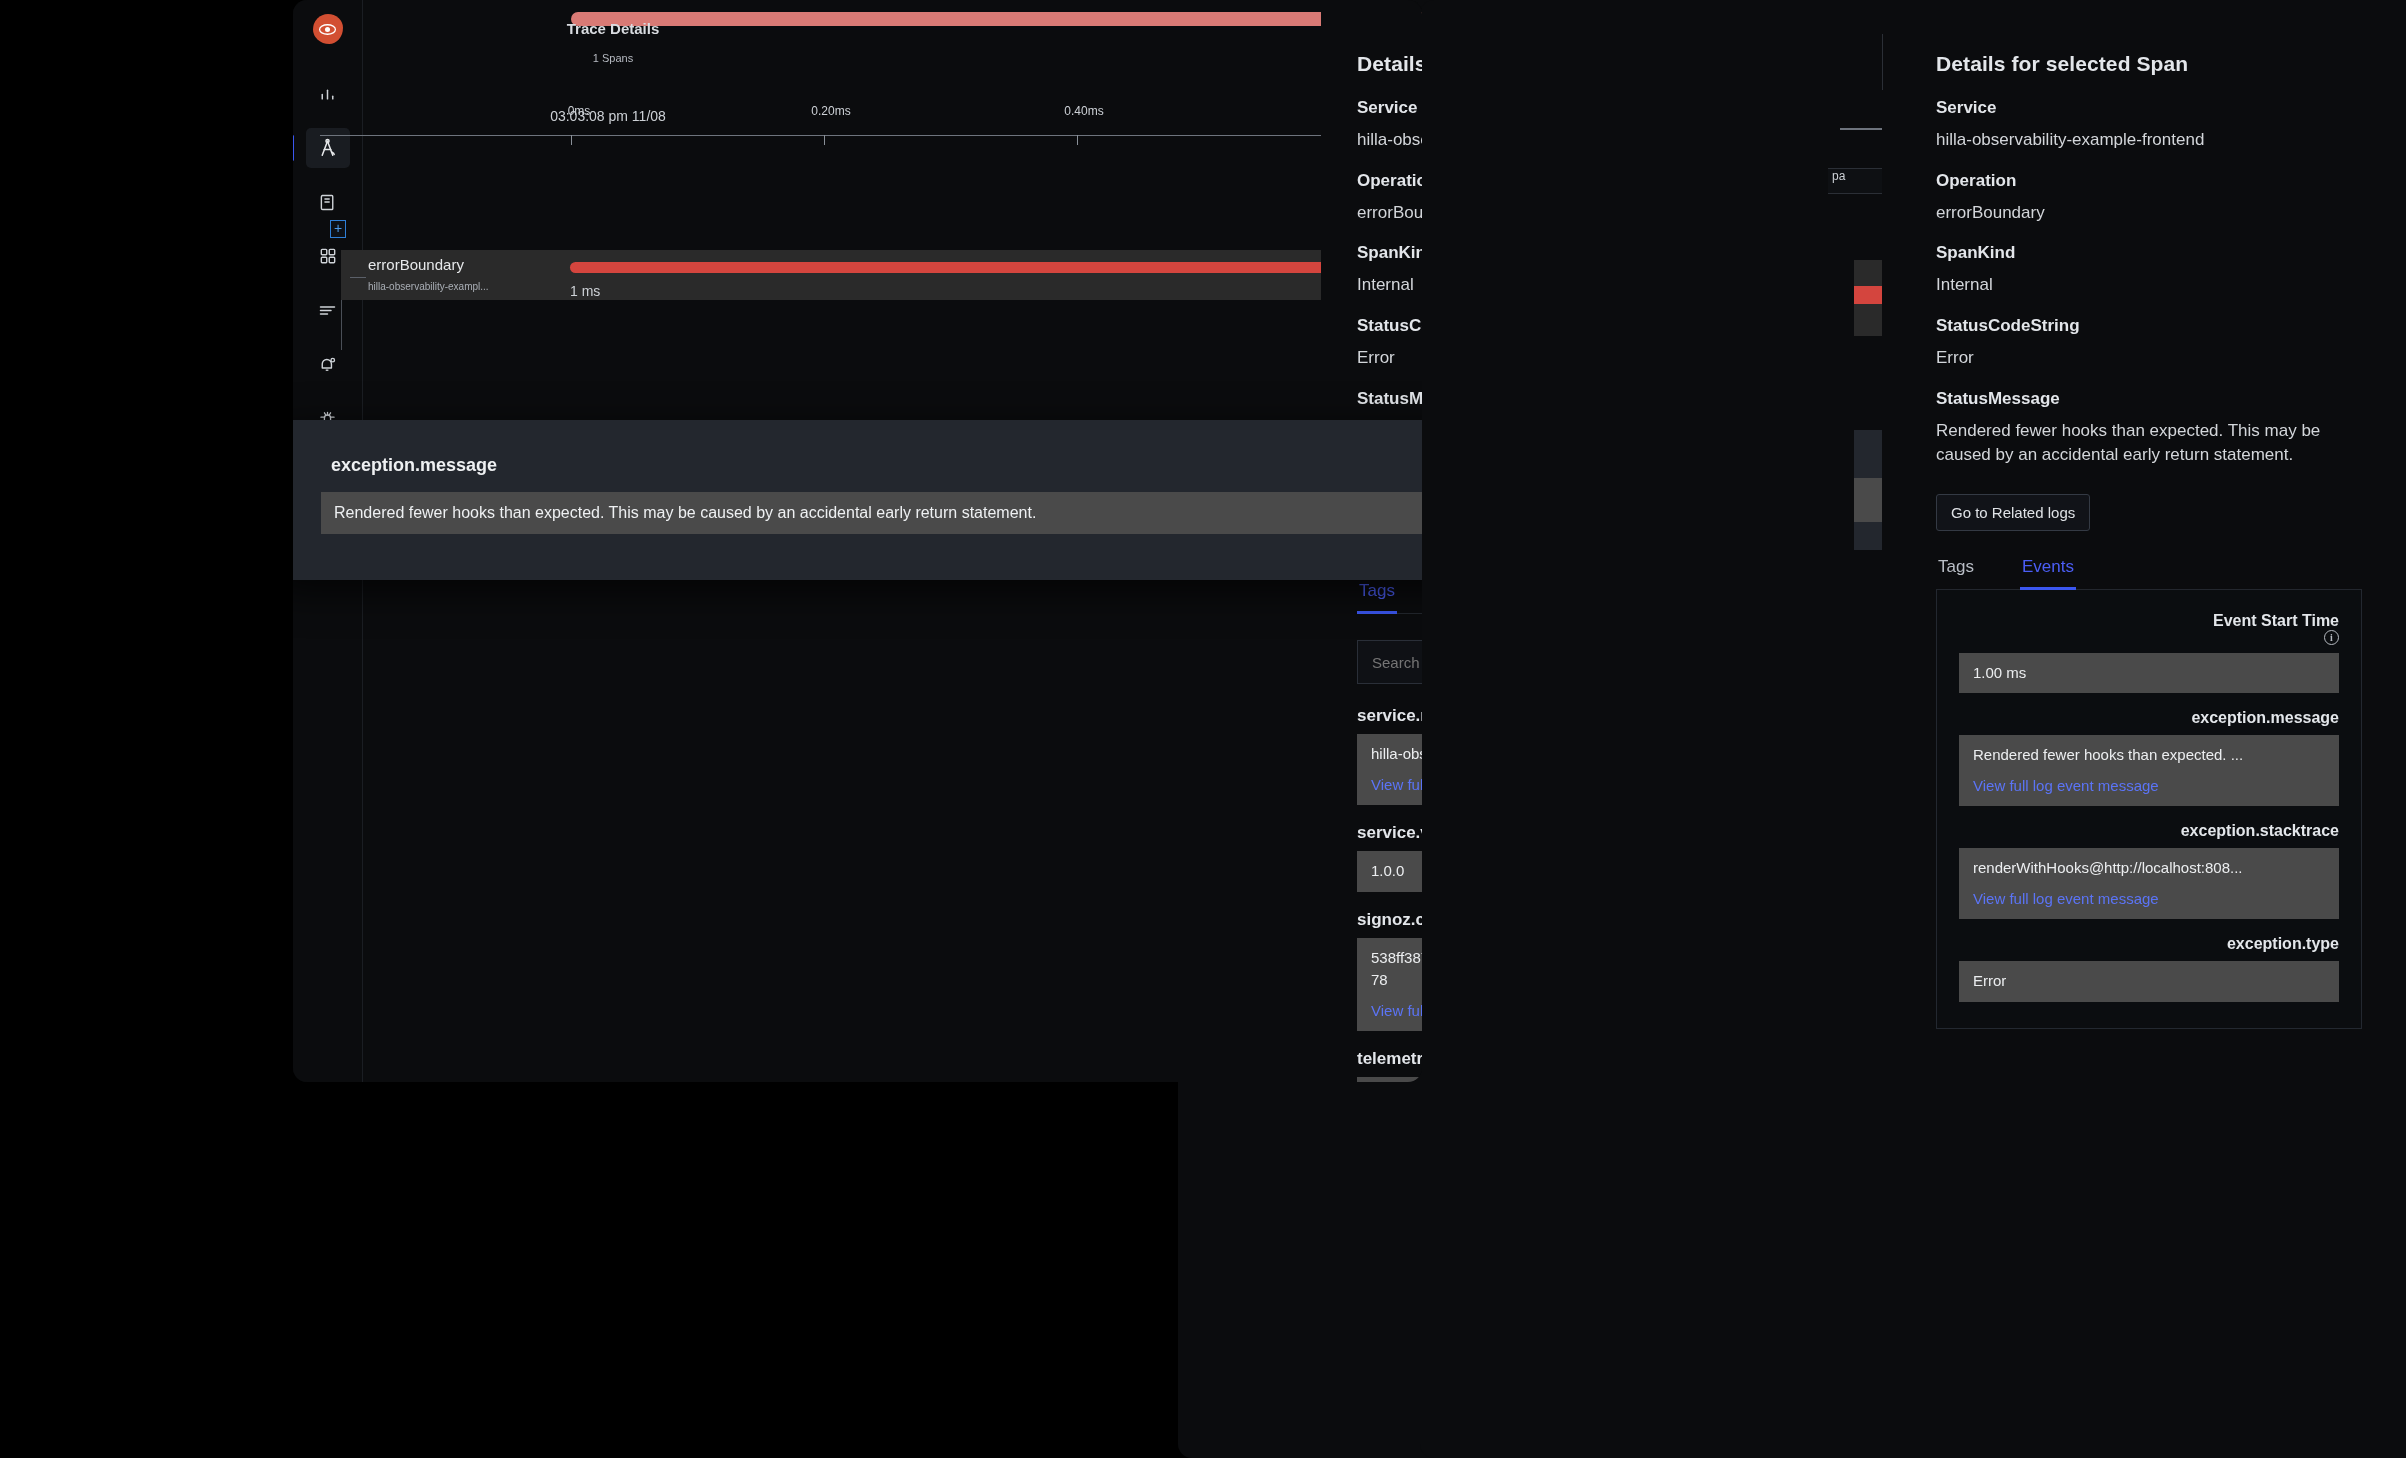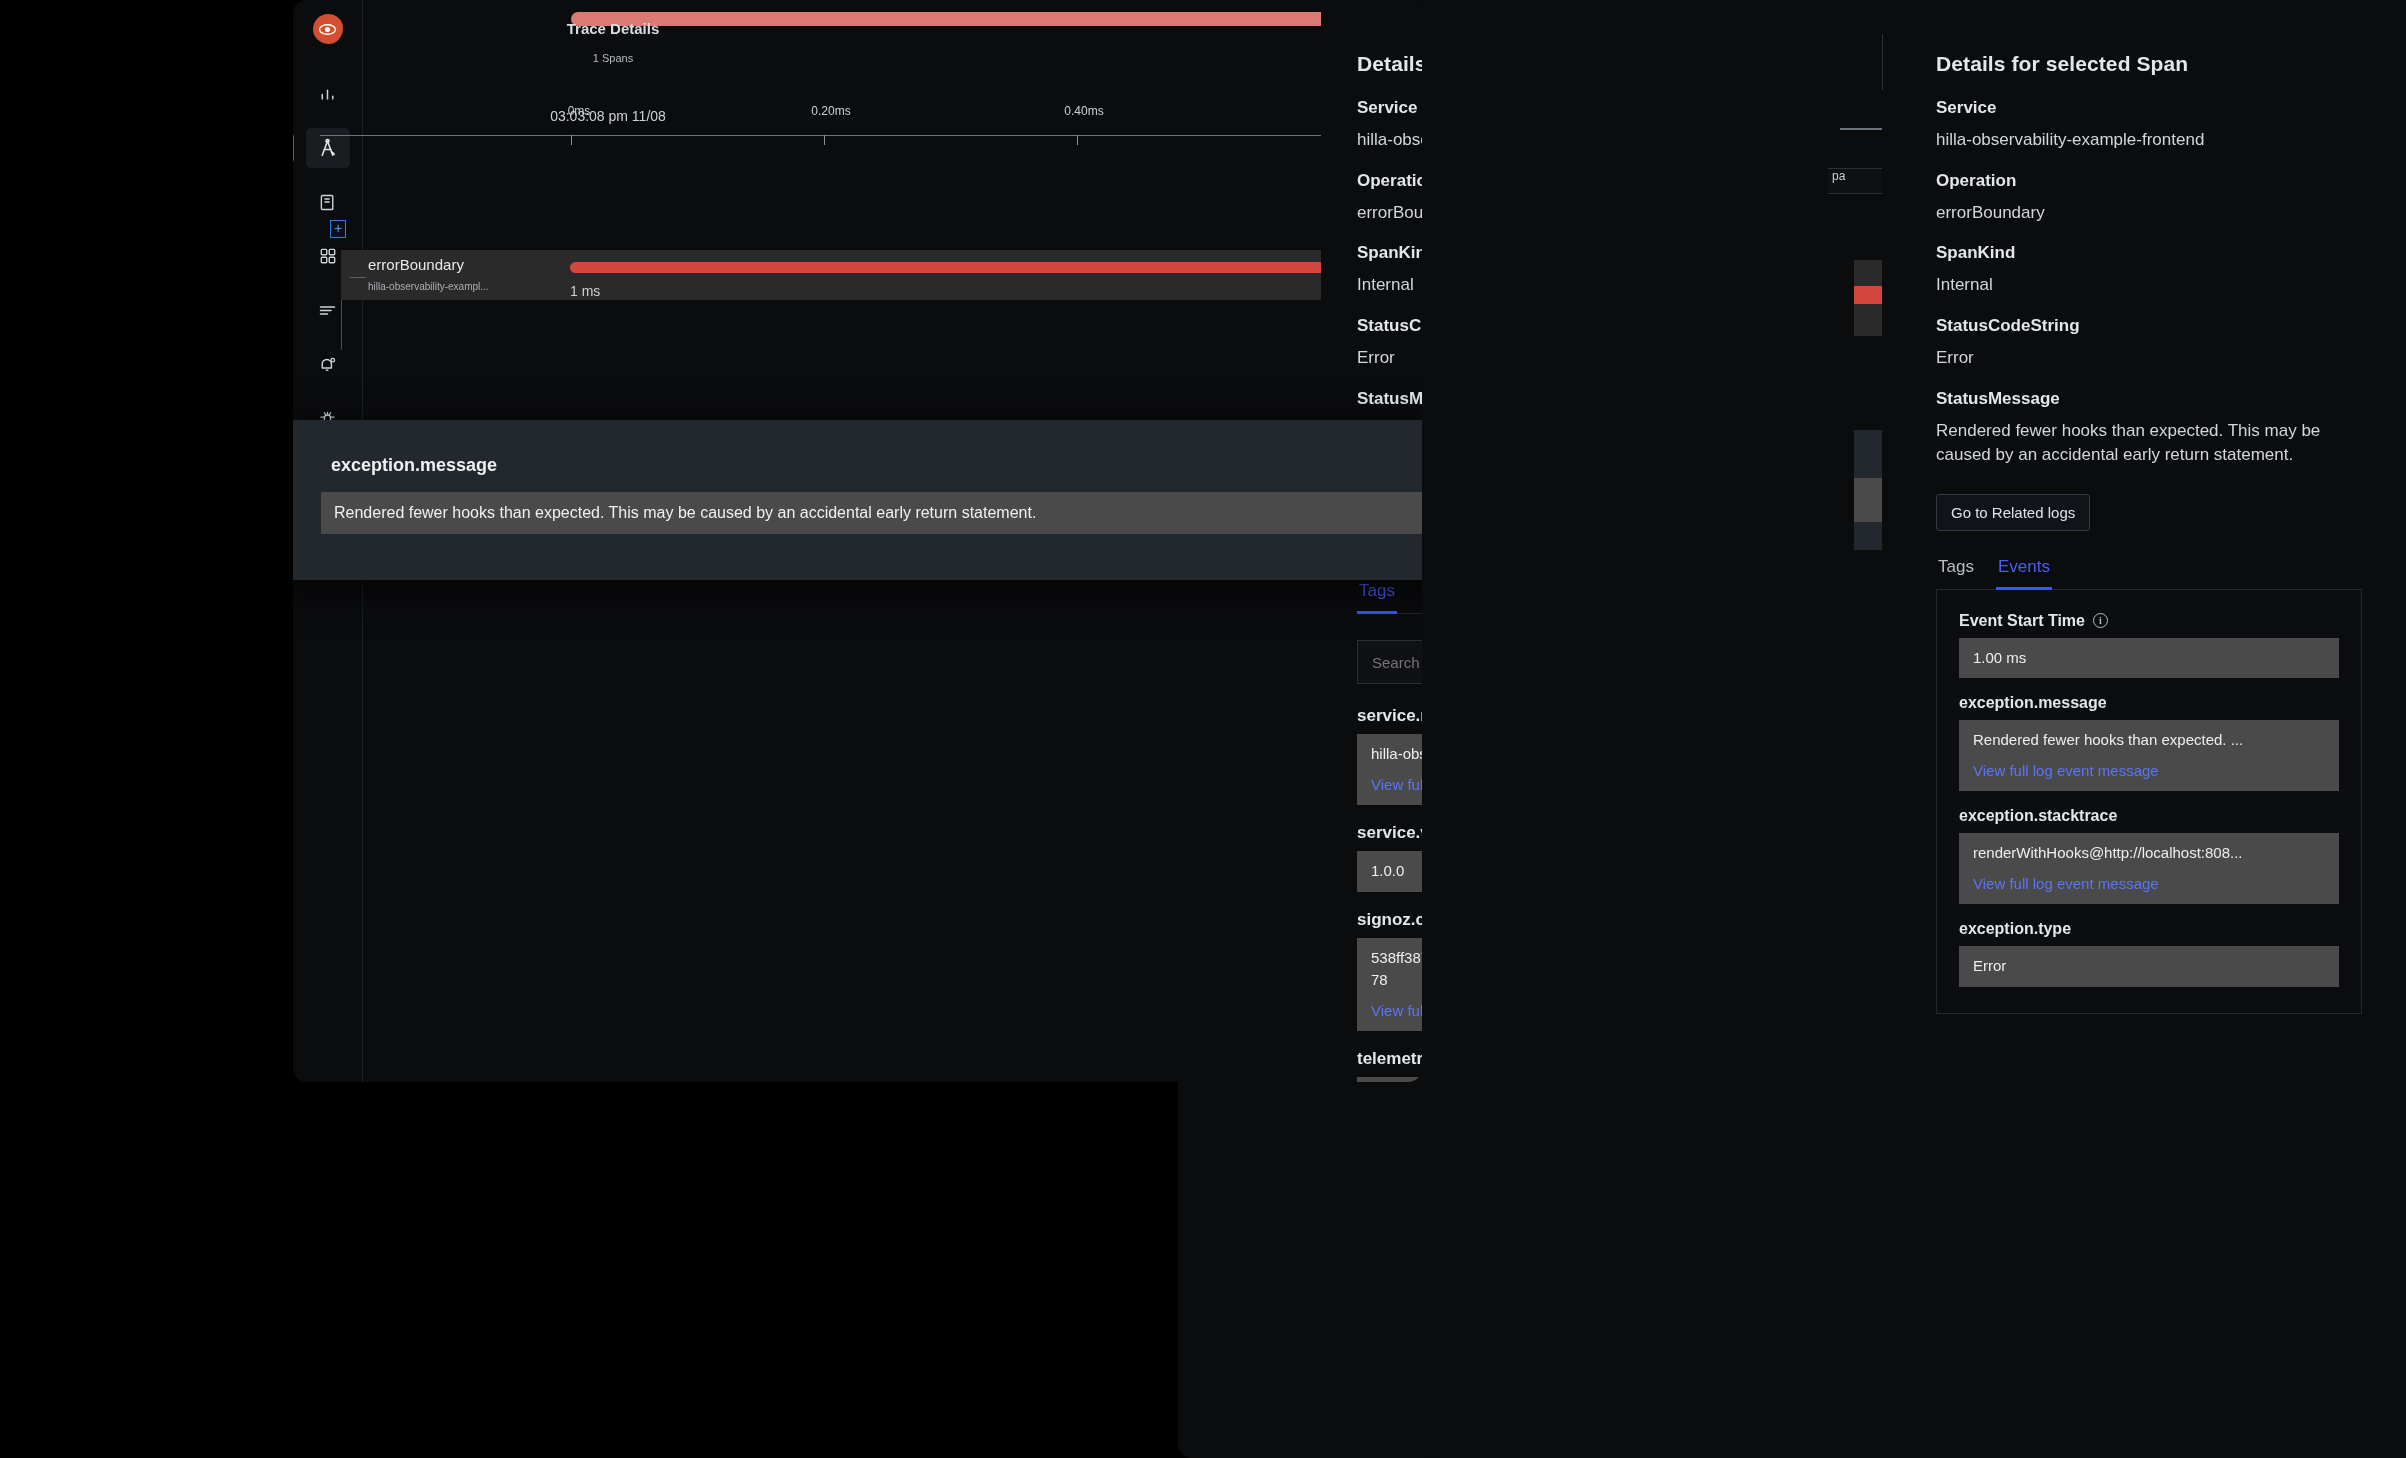--- a/index.html
+++ b/index.html
@@ -61,39 +61,39 @@
   .spanhdr { font-size:21px; font-weight:700; color:#e3e6ea; margin-bottom:22px; letter-spacing:.1px; }
   .field-label { font-size:17px; font-weight:700; color:#e3e6ea; margin:0 0 10px 0; }
   .field-value { font-size:17px; font-weight:400; color:#d3d6da; margin:0 0 18px 0; line-height:1.45; }
 
   .btn-related {
     display:inline-block; margin-top:8px; margin-bottom:26px;
     padding:9px 14px; font-size:15px; color:#dfe2e6;
     background:#111318; border:1px solid #343a44; border-radius:3px; cursor:pointer;
   }
 
-  .tabs { display:flex; gap:20px; border-bottom:1px solid #23272e; }
+  .tabs { display:flex; gap:44px; border-bottom:1px solid #23272e; }
   .tab { font-size:17px; padding:0 2px 12px 2px; color:#b9bec6; cursor:pointer; position:relative; }
   .tab.active { color:#4b5ef5; }
   .tab.active:after {
     content:""; position:absolute; left:0; right:0; bottom:-1px; height:3px; background:#3b57f0;
   }
 
   
   .evt-select {
     margin-top:28px; width:426px; height:56px;
     background:#0f1115; border:1px solid #2a2f38; border-radius:3px;
     display:flex; align-items:center; justify-content:space-between;
     padding:0 18px; font-size:17px; color:#dfe2e6; cursor:pointer;
   }
   .evt-body {
     width:426px; border:1px solid #232830; border-top:none; background:#0b0d10;
     padding:22px 22px 26px 22px;
   }
-  .evt-lbl { font-size:16px; font-weight:700; color:#e3e6ea; margin-bottom:8px; display:flex; align-items:center; gap:8px;}
+  .evt-lbl { font-size:16px; font-weight:700; color:#e3e6ea; margin-bottom:8px; display:flex; align-items:flex-end; flex-direction:column;}
   .evt-val {
     background:#4a4a4a; color:#eceef0; font-size:15px;
     padding:9px 14px; margin-bottom:16px; line-height:1.5; word-break:break-all;
   }
   .evt-link { display:block; color:#5b74f6; font-size:15px; margin-top:8px; cursor:pointer; }
   .info-circle {
     width:15px; height:15px; border:1.4px solid #b6bac1; border-radius:50%;
     display:inline-flex; align-items:center; justify-content:center;
     font-size:10px; font-weight:700; color:#b6bac1; font-family:"Liberation Serif", serif;
   }

